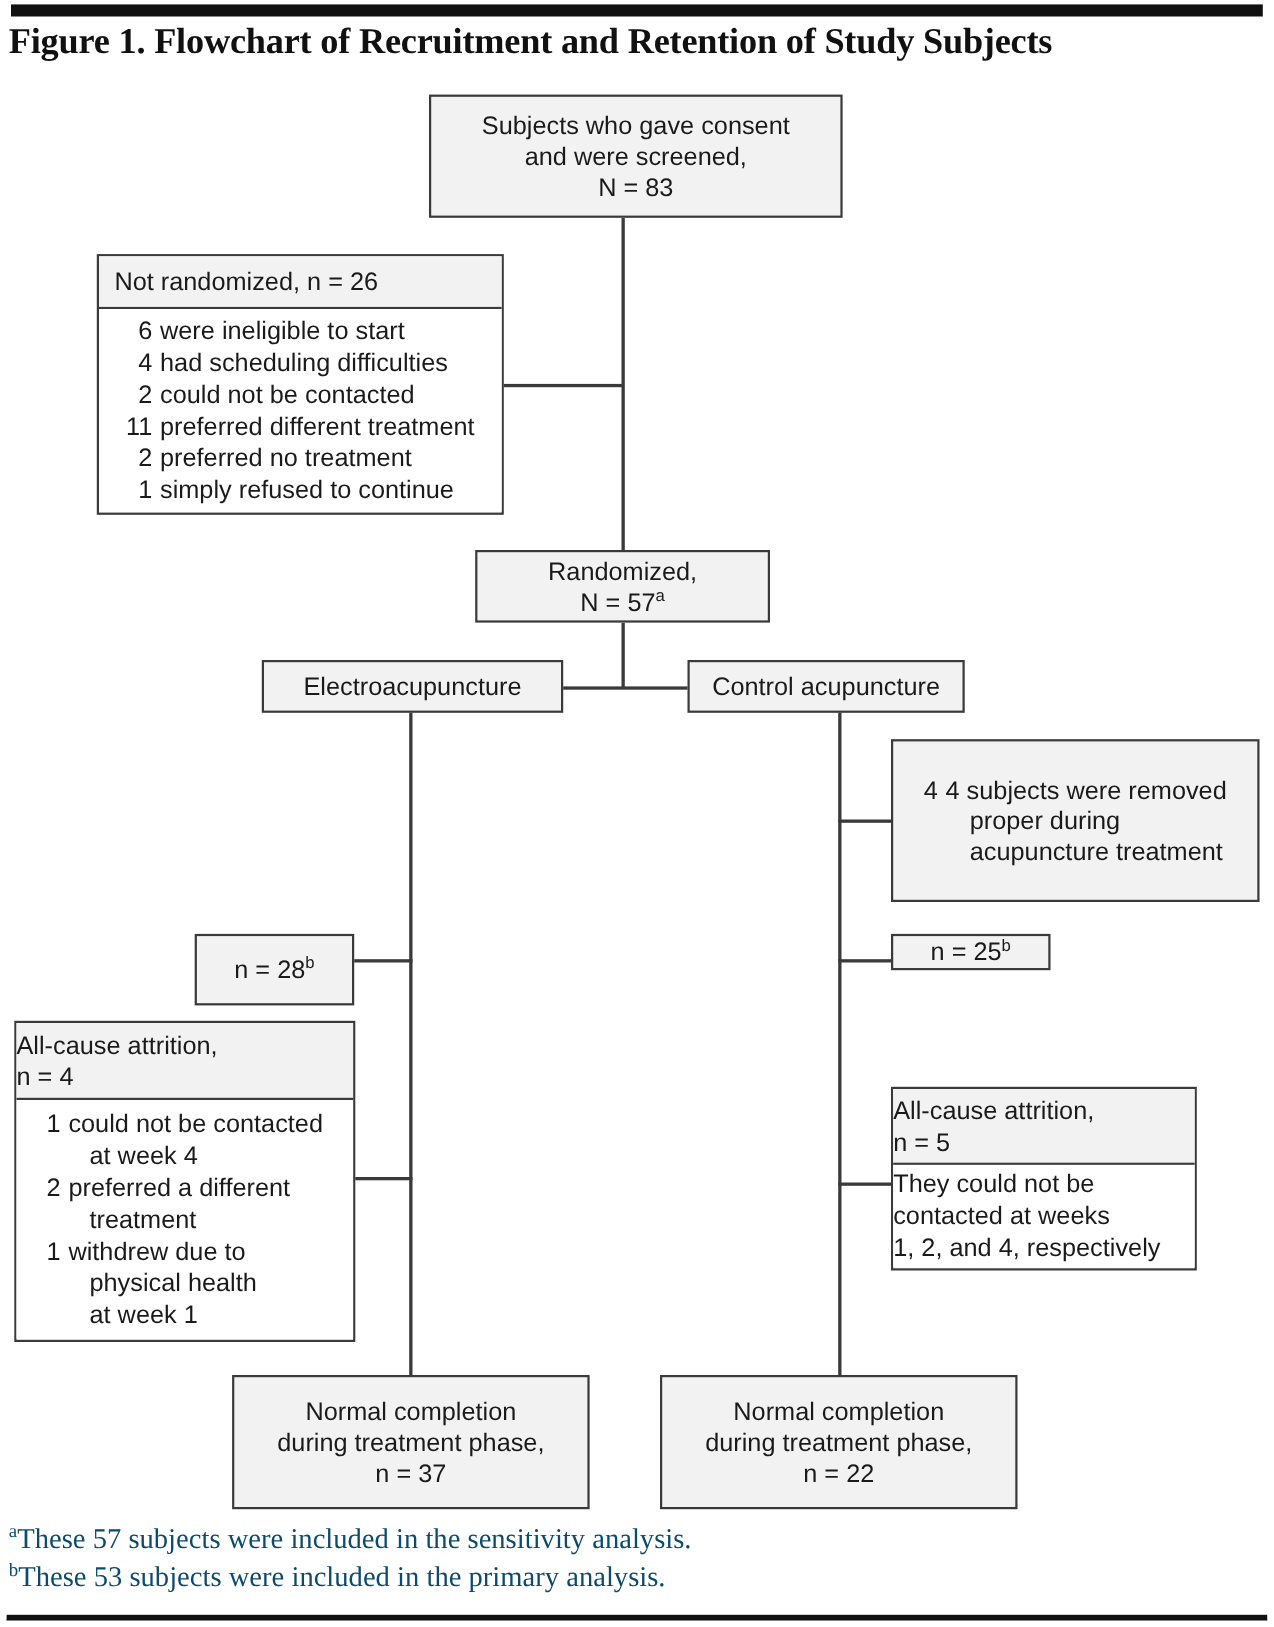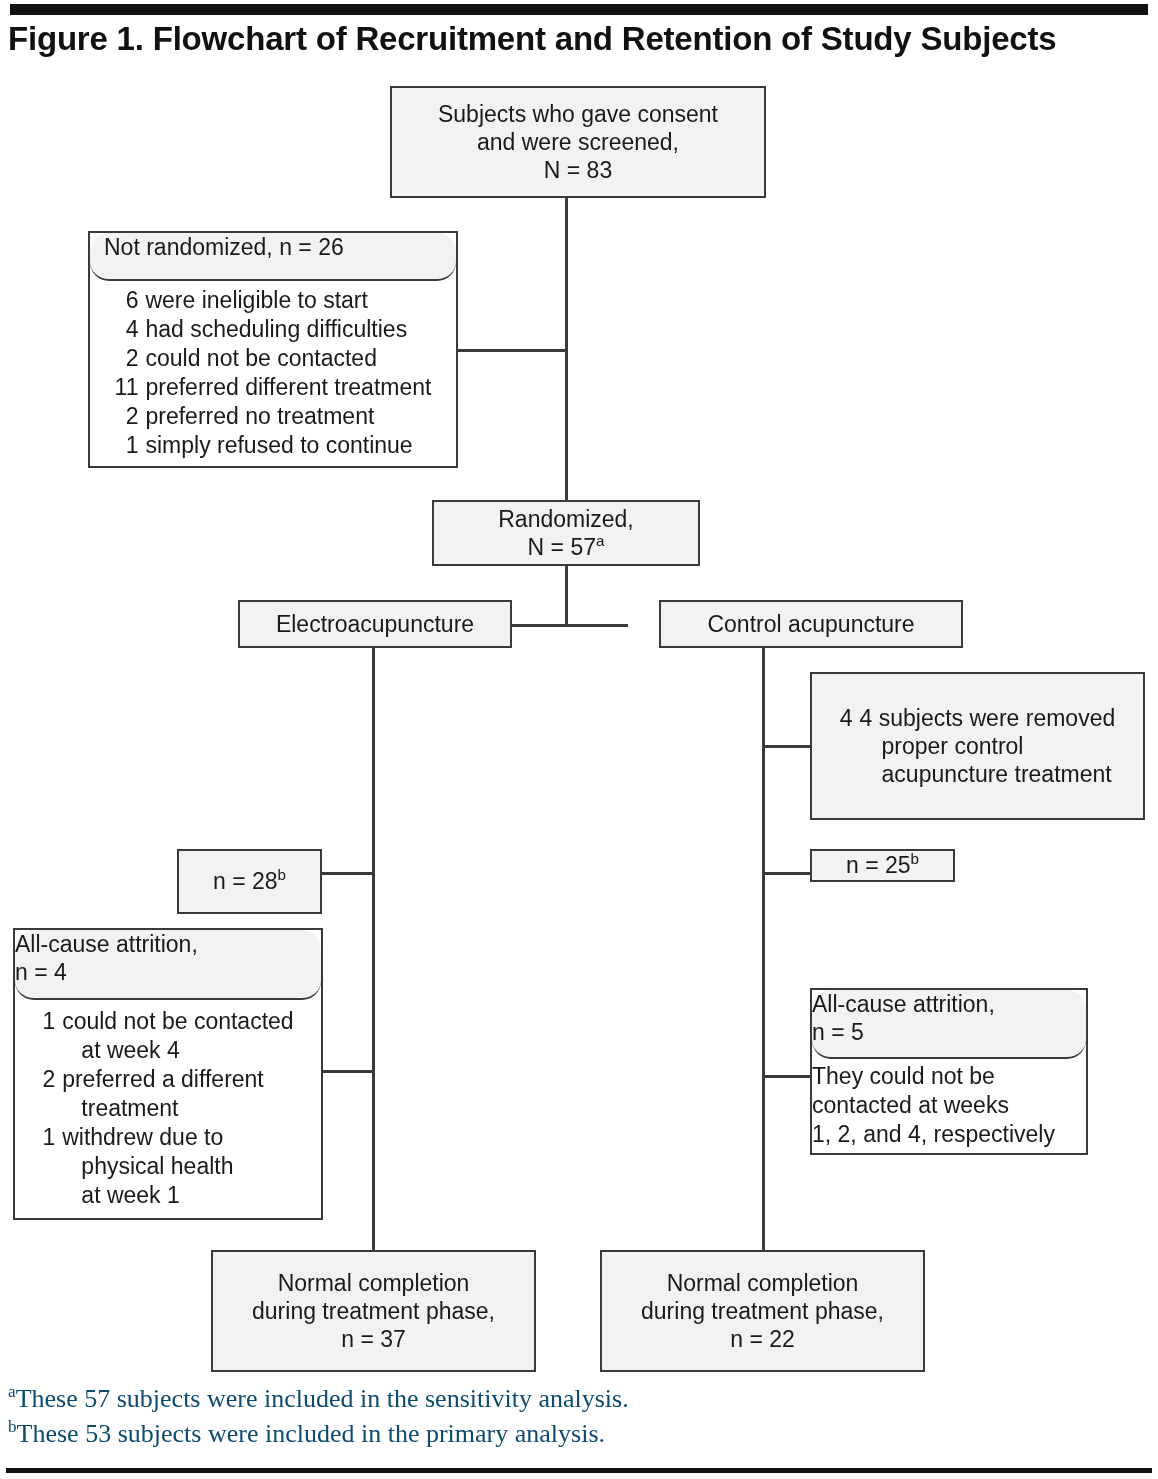--- a/index.html
+++ b/index.html
@@ -31,21 +31,21 @@
     top: 1468px;
     width: 1146px;
     height: 4px;
     background: #111111;
     border-bottom: 1px solid #111111;
   }
   .fig-title {
     position: absolute;
     left: 8px;
     top: 20px;
-    font-family: Liberation Sans, sans-serif;
+    font-family: Liberation Serif, serif;
     font-size: 33px;
     font-weight: 700;
     letter-spacing: -0.2px;
     white-space: nowrap;
     color: #111111;
   }
 
   
   .box {
     position: absolute;
@@ -69,22 +69,22 @@
     background: #ffffff;
     font-size: 23px;
     color: #1a1a1a;
   }
   .boxgroup .hdr {
     background: #f2f2f2;
     border-bottom: 2.5px solid #3a3a3a;
     box-sizing: border-box;
     display: flex;
     flex-direction: column;
+    justify-content: center;
     line-height: 1.22;
-    border-radius: 19px;
   }
   .boxgroup .bdy {
     background: #ffffff;
     box-sizing: border-box;
     display: flex;
     flex-direction: column;
     justify-content: center;
     line-height: 1.26;
   }
 
@@ -190,33 +190,33 @@
 
   <div class="box" style="left:432px; top:500px; width:268px; height:66px;">
     <div class="ctr">Randomized,</div>
     <div class="ctr"><span>N = 57</span><sup>a</sup></div>
   </div>
 
   <div class="box" style="left:238px; top:600px; width:274px; height:48px;">
     <div class="ctr">Electroacupuncture</div>
   </div>
 
-  <div class="box" style="left:659px; top:600px; width:304px; height:48px;">
+  <div class="box" style="left:625px; top:600px; width:252px; height:48px;">
     <div class="ctr">Control acupuncture</div>
   </div>
 
   <div class="box" style="left:810px; top:672px; width:335px; height:148px;">
     <div class="reasons">
       <div class="rrow">
         <span class="rnum">4</span>
         <span class="rtxt">4 subjects were removed</span>
       </div>
       <div class="rrow">
         <span class="rnum"></span>
-        <span class="rtxt" style="padding-left:22px;">proper control</span>
+        <span class="rtxt" style="padding-left:22px;">proper during</span>
       </div>
       <div class="rrow">
         <span class="rnum"></span>
         <span class="rtxt" style="padding-left:22px;">acupuncture treatment</span>
       </div>
     </div>
   </div>
 
   <div class="box" style="left:177px; top:849px; width:145px; height:65px;">
     <div class="ctr"><span>n = 28</span><sup>b</sup></div>

